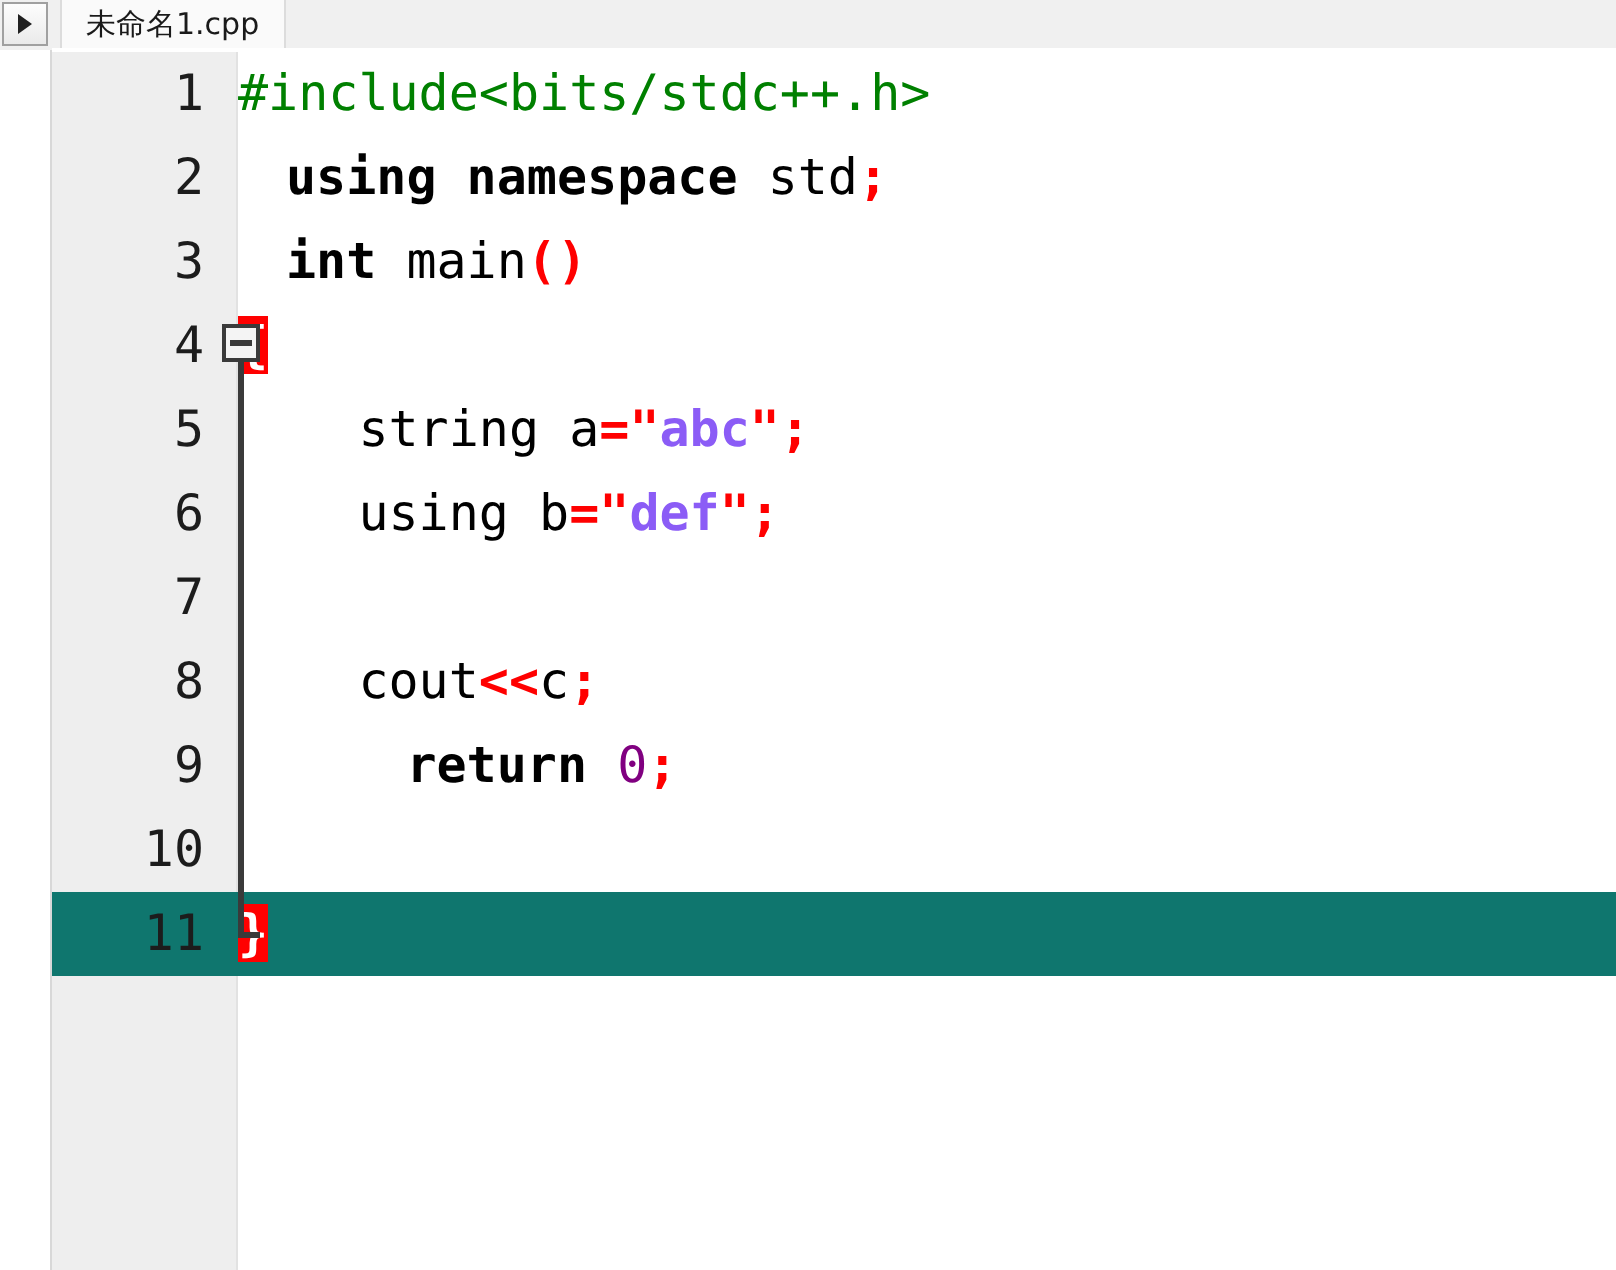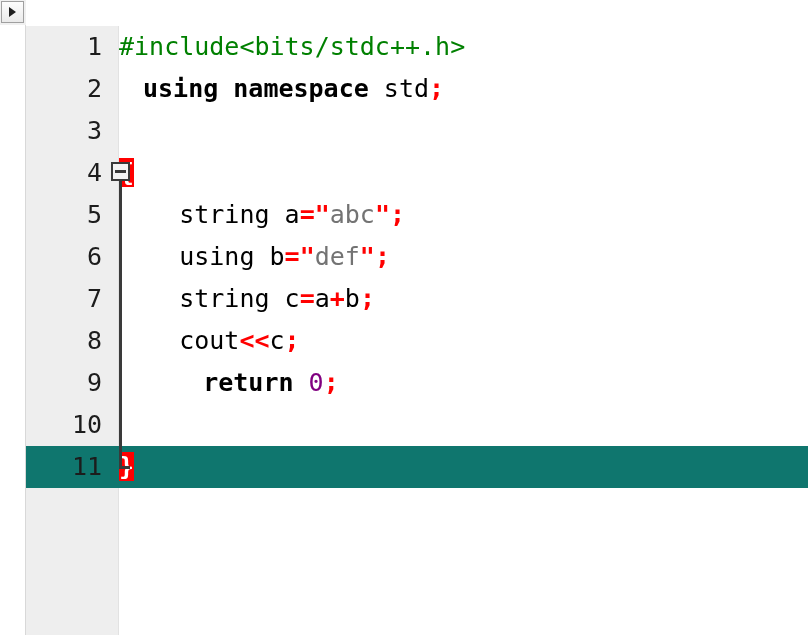--- a/index.html
+++ b/index.html
@@ -171,21 +171,21 @@
     z-index: 2;
     text-align: right;
   }
 
   
   .t-pre   { color: #008000; }
   .t-kw    { color: #000000; font-weight: bold; padding-left: 24px; }
   .t-id    { color: #000000; margin-top: 23px; }
   .t-op    { color: #ff0000; font-weight: bold; }
   .t-punc  { color: #ff0000; font-weight: bold; }
-  .t-str   { color: #737373; font-weight: normal; }
+  .t-str   { color: #8b5cf6; font-weight: bold; }
   .t-quote { color: #ff0000; font-weight: bold; }
   .t-num   { color: #800080; }
   .t-brace-hl {
     color: #ffffff;
     background: #ff0000;
     font-weight: bold;
   }
 
   
   .fold-box {
@@ -237,20 +237,25 @@
 
 <div id="app">
 
   <div class="left-strip">
     <div class="left-strip-body"></div>
     <div class="scroll-left-btn">
       <div class="tri"></div>
     </div>
   </div>
 
+  <div class="tabbar">
+    <div class="tab">
+      <span>未命名1.cpp</span>
+    </div>
+  </div>
   <div class="tab-strip-under"></div>
 
   <div class="editor">
     <div class="gutter-bg"></div>
 
     <div class="code-area">
 
       <div class="line">
         <div class="lineno">1</div>
         <div class="fold"></div>
@@ -259,20 +264,21 @@
 
       <div class="line">
         <div class="lineno">2</div>
         <div class="fold"></div>
         <div class="code"><span class="t-kw">using namespace</span><span class="t-id"> std</span><span class="t-punc">;</span></div>
       </div>
 
       <div class="line">
         <div class="lineno">3</div>
         <div class="fold"></div>
+        <div class="code"><span class="t-kw">int</span><span class="t-id"> main</span><span class="t-op">()</span></div>
       </div>
 
       <div class="line">
         <div class="lineno">4</div>
         <div class="fold">
           <div class="fold-box">
             <div class="minus"></div>
           </div>
           <div class="fold-line from-box"></div>
         </div>
@@ -293,21 +299,20 @@
           <div class="fold-line"></div>
         </div>
         <div class="code"><span class="t-id">    using b</span><span class="t-op">=</span><span class="t-quote">"</span><span class="t-str">def</span><span class="t-quote">"</span><span class="t-punc">;</span></div>
       </div>
 
       <div class="line">
         <div class="lineno">7</div>
         <div class="fold">
           <div class="fold-line"></div>
         </div>
-        <div class="code"><span class="t-id">    string c</span><span class="t-op">=</span><span class="t-id">a</span><span class="t-op">+</span><span class="t-id">b</span><span class="t-punc">;</span></div>
       </div>
 
       <div class="line">
         <div class="lineno">8</div>
         <div class="fold">
           <div class="fold-line"></div>
         </div>
         <div class="code"><span class="t-id">    cout</span><span class="t-op">&lt;&lt;</span><span class="t-id">c</span><span class="t-punc">;</span></div>
       </div>
 

